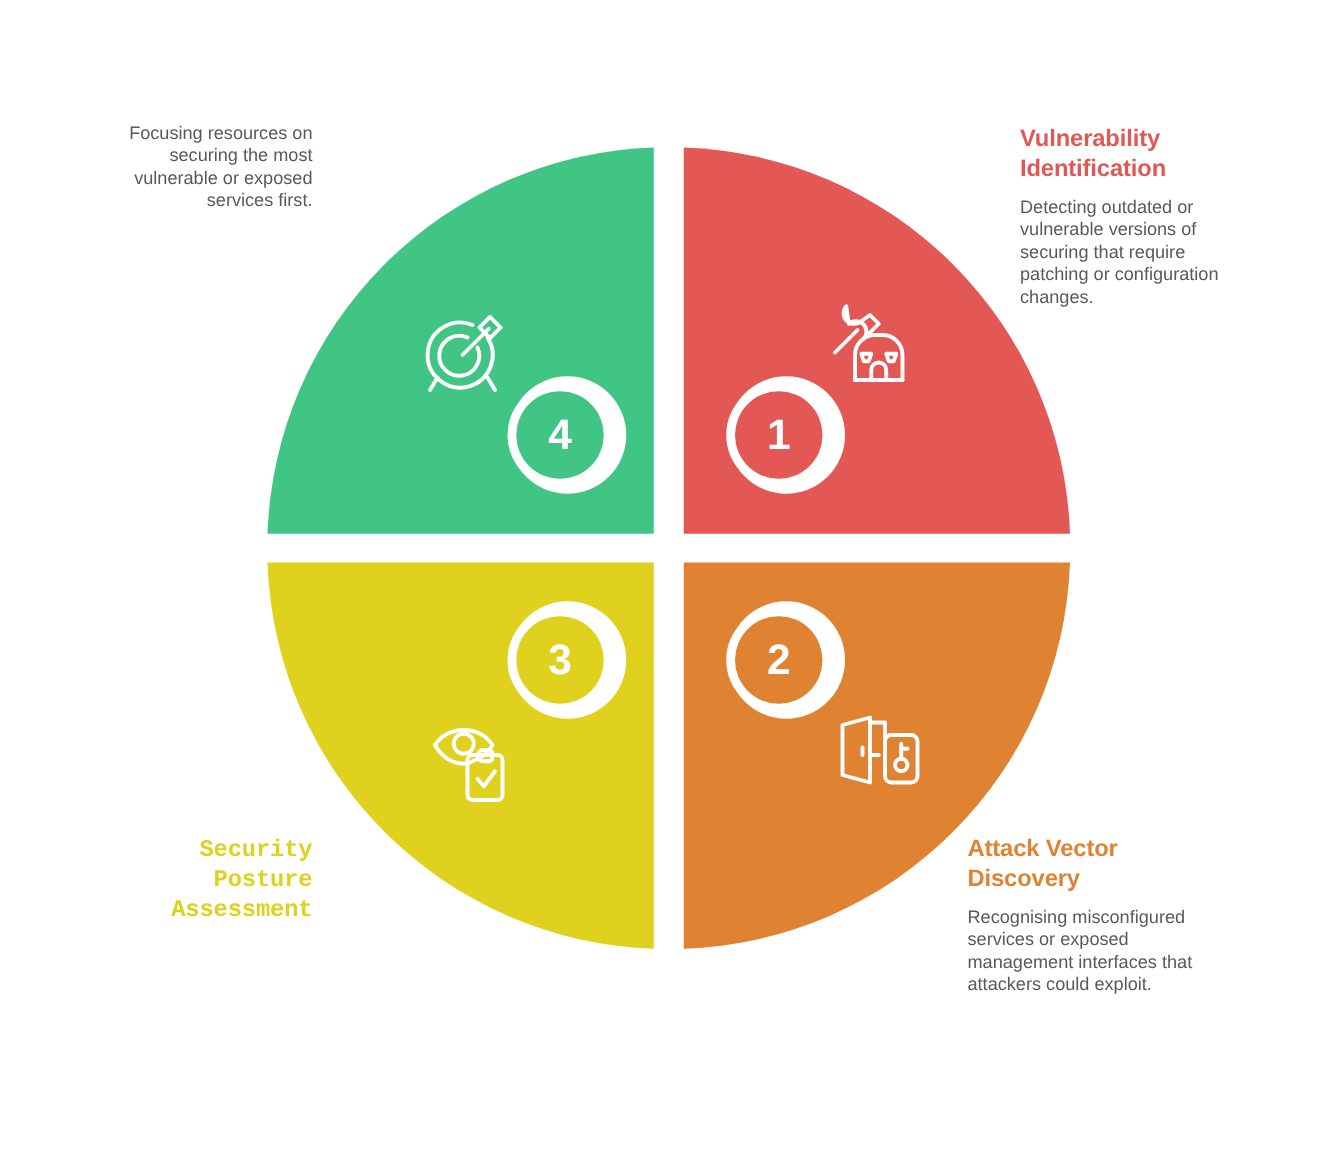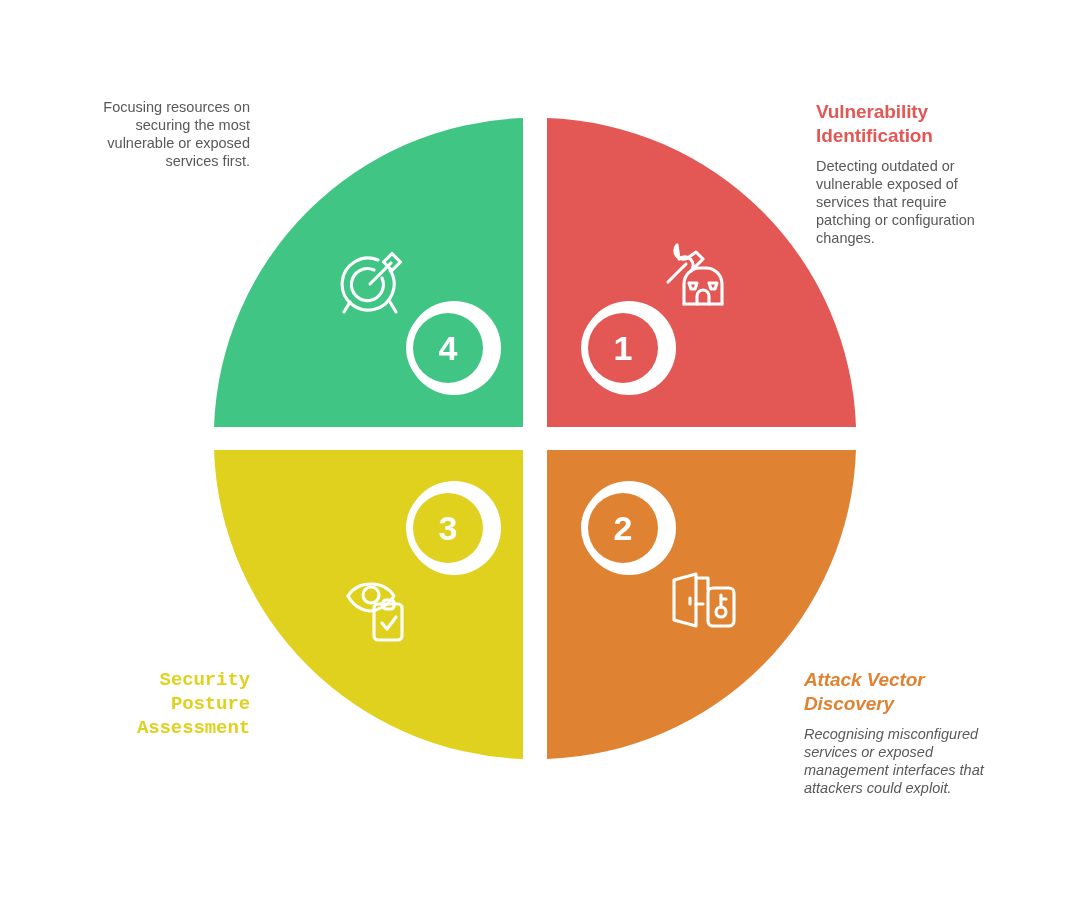--- a/index.html
+++ b/index.html
@@ -53,21 +53,21 @@
   }
   .block-body {
     font-size: 14.5px;
     line-height: 18px;
     color: #58595b;
     margin: 0;
   }
 
   
   #block-1 { left: 816px; top: 56px; margin-top: 44px;  }
-  #block-2 { left: 804px; top: 668px; font-style: italic; }
+  #block-2 { left: 774px; top: 668px; }
   #block-3 { left: 70px;  top: 668px; font-family: Liberation Mono, monospace; }
   #block-4 { left: 70px;  top: 98px;  }
 </style>
 </head>
 <body>
 
 <div id="stage">
 
   <svg id="wheel" viewBox="0 0 1068 920">
     <defs>
@@ -154,21 +154,21 @@
         <path d="M46 44 L52 54"></path>
       </g>
       <circle cx="448" cy="348" r="41" fill="none" stroke="#ffffff" stroke-width="2"></circle>
       <circle cx="448" cy="348" r="35" fill="#41C585"></circle>
       <text class="num-label" x="448" y="348" text-anchor="middle" dominant-baseline="central">4</text>
     </g>
   </svg>
 
   <div class="block right" id="block-1">
     <p class="block-title" style="color:#E35755">Vulnerability Identification</p>
-    <p class="block-body">Detecting outdated or vulnerable exposed of services that require patching or configuration changes.</p>
+    <p class="block-body">Detecting outdated or vulnerable versions of securing that require patching or configuration changes.</p>
   </div>
 
   <div class="block right" id="block-2">
     <p class="block-title" style="color:#DF8333">Attack Vector Discovery</p>
     <p class="block-body">Recognising misconfigured services or exposed management interfaces that attackers could exploit.</p>
   </div>
 
   <div class="block left" id="block-3">
     <p class="block-title" style="color:#E0D11E">Security Posture Assessment</p>
   </div>

